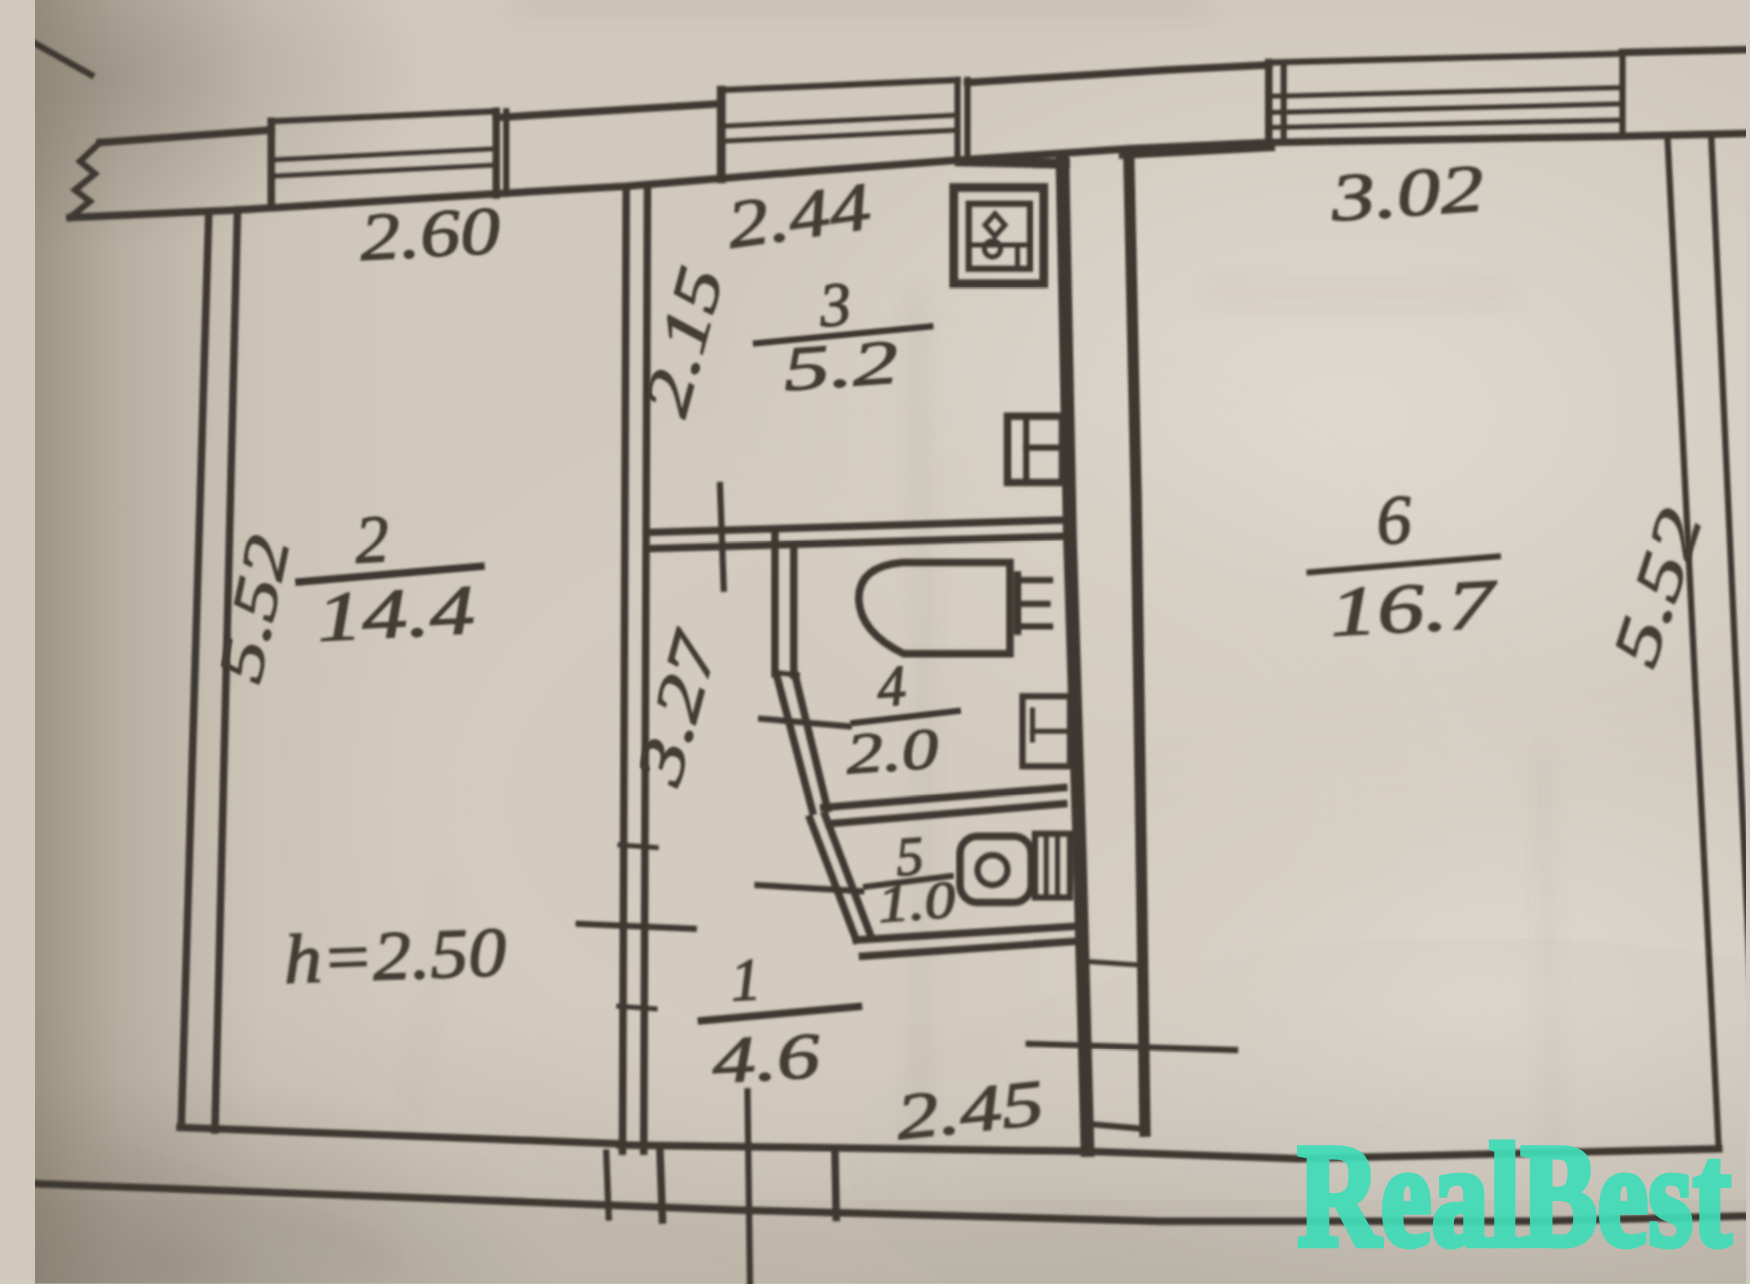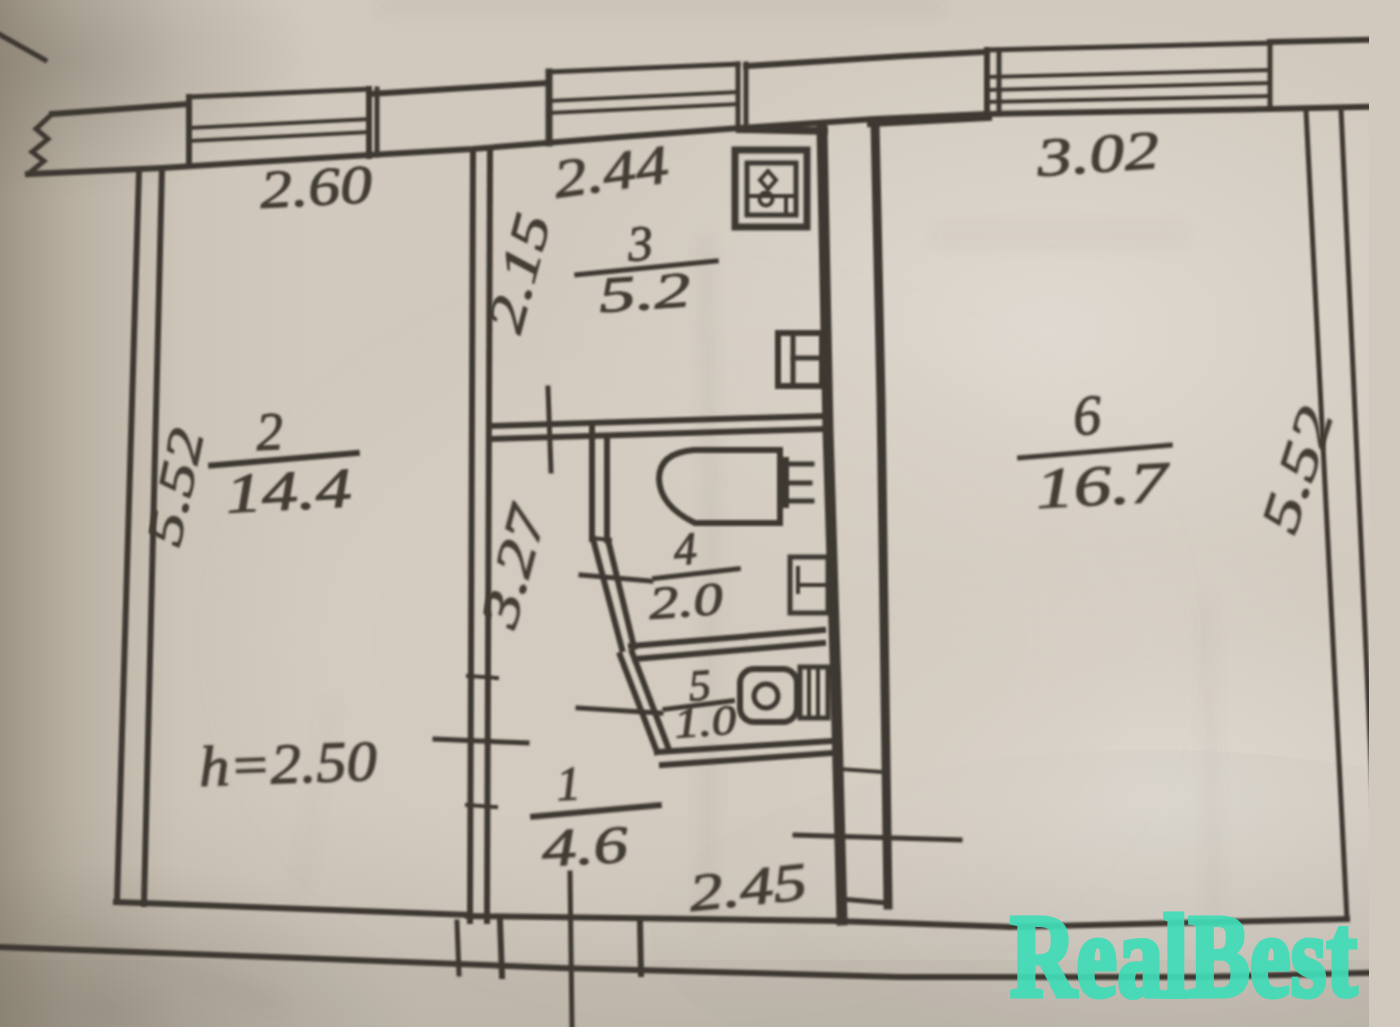--- a/index.html
+++ b/index.html
@@ -1,16 +1,16 @@
 <!DOCTYPE html>
 <html><head>
 <meta charset="utf-8">
 <style>
   html,body{margin:0;padding:0;background:#d1c9bd;}
-  #page{width:1369px;height:1027px;overflow:hidden;position:relative;}
+  #page{width:1369px;height:1027px;overflow:hidden;position:relative;padding-left:28px;}
   text{font-family:"Liberation Serif", serif;}
 </style>
 </head>
 <body>
 <div id="page">
 <svg width="1400" height="1027" viewBox="0 0 1400 1027">
 <defs>
   <filter id="soft" x="-5%" y="-5%" width="110%" height="110%">
           <feGaussianBlur stdDeviation="0.9"></feGaussianBlur>
         </filter>

